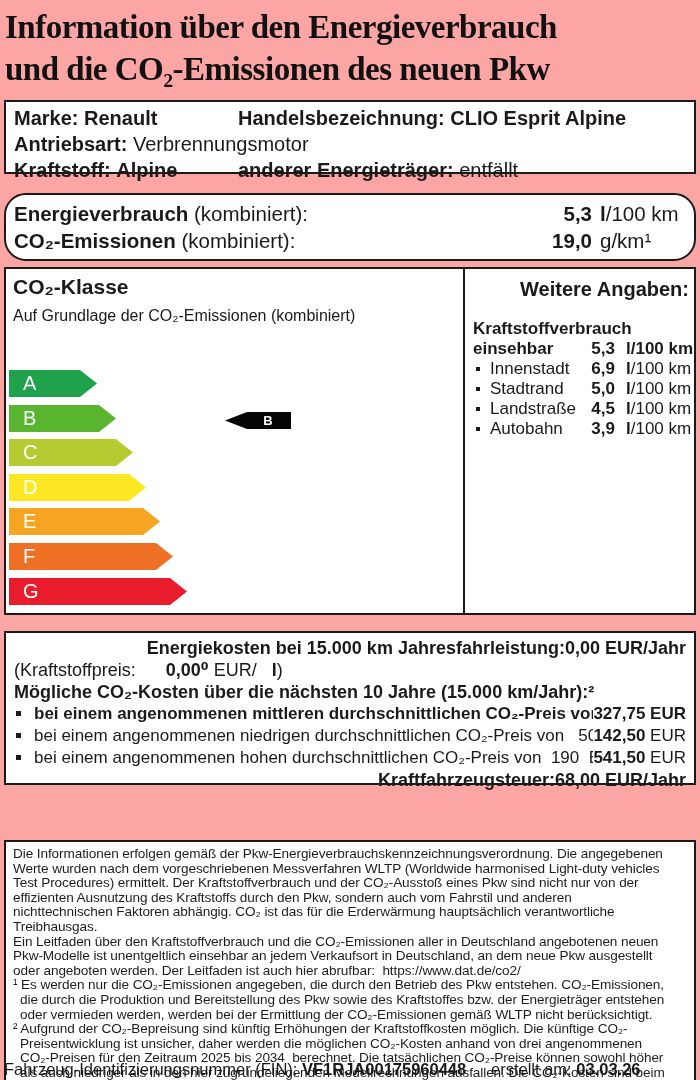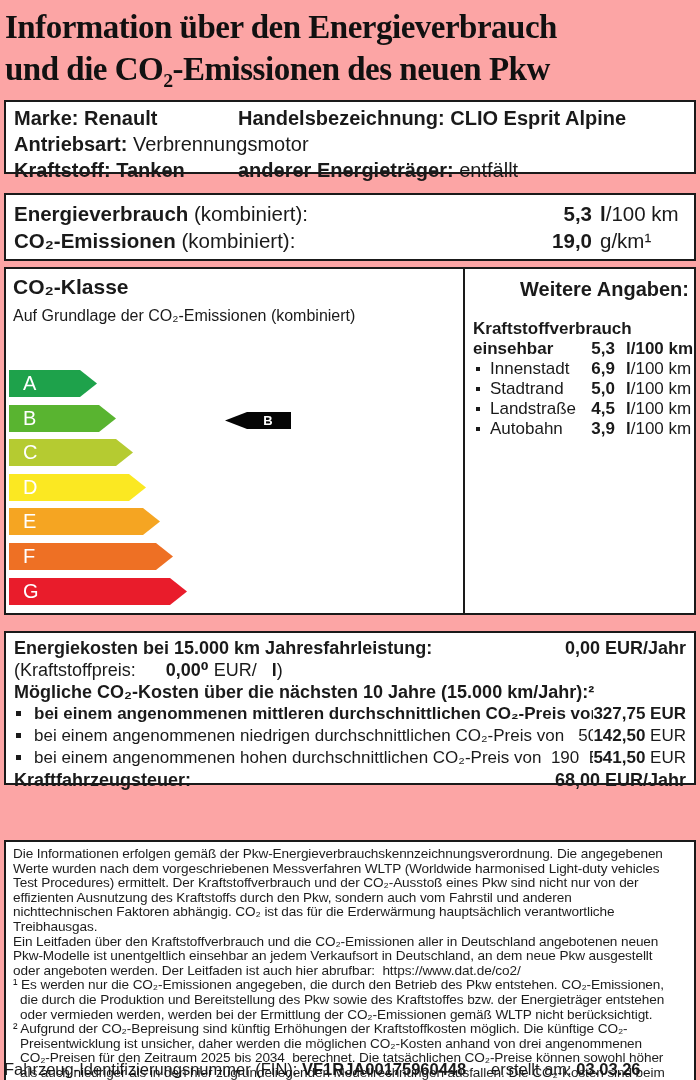--- a/index.html
+++ b/index.html
@@ -15,21 +15,21 @@
   .title { position:absolute; left:5px; top:6px; width:692px;
     font-family:"Liberation Serif","DejaVu Serif",serif; font-weight:bold;
     font-size:33px; line-height:42px; letter-spacing:-0.5px; white-space:nowrap; color:#111; }
 
   
   #box-vehicle { top:100px; height:74px; padding:3px 8px; font-size:20px; }
   .kv-row { position:relative; line-height:26px; white-space:nowrap; }
   .kv-right { position:absolute; left:224px; top:0; white-space:nowrap; }
 
   
-  #box-consume { top:193px; height:68px; padding:5px 8px; font-size:20.5px; }
+  #box-consume { top:193px; height:68px; padding:5px 8px; font-size:20.5px;border-radius:22px; }
   .c-row { display:flex; line-height:27px; }
   .c-label { flex:1; }
   .c-val { width:52px; text-align:right; font-weight:bold; }
   .c-unit { width:94px; padding-left:8px; }
 
   
   #box-co2 { top:267px; height:348px; }
   .co2-head { position:absolute; left:7px; top:4px; font-size:21px; line-height:28px; }
   .co2-sub  { position:absolute; left:7px; top:33px; font-size:16px; line-height:28px; }
   .scale { position:absolute; left:3px; top:101px; width:450px; height:244px; }
@@ -47,21 +47,21 @@
   .f-ind { width:17px; }
   .f-sq { display:inline-block; width:4px; height:4px; background:#1a1a1a; margin:0 0 3px 3px; }
   .f-label { flex:1; white-space:nowrap; }
   .f-val { width:34px; text-align:right; font-weight:bold; }
   .f-unit { width:74px; padding-left:11px; white-space:nowrap; }
 
   
   #box-costs { top:631px; height:154px; padding:4px 8px; font-size:18px; }
   .cost-row { display:flex; line-height:22px; white-space:nowrap; }
   .cost-row.small { font-size:17px; }
-  .ct { flex:1; overflow:hidden; }
+  .ct { flex:1; overflow:hidden;text-align:right; }
   .bq { width:20px; }
   .bsq { display:inline-block; width:5px; height:5px; background:#1a1a1a; margin:0 0 3px 2px; }
 
   
   #box-legal { top:793px; height:261px; padding:5px 24px 0 7px; font-size:13.6px;
     line-height:14.6px; letter-spacing:-0.1px; color:#1d1d1d; overflow:hidden;margin-top:47px; }
   .fnote { text-indent:-7px; padding-left:7px; }
 
   
   .footer { position:absolute; left:4px; top:1059px; width:692px; font-size:16.5px; line-height:20px; }
@@ -85,21 +85,21 @@
         <span class="b">Handelsbezeichnung:</span>
         <span class="b">CLIO Esprit Alpine</span>
       </span>
     </div>
     <div class="kv-row">
       <span class="b">Antriebsart:</span>
       <span>Verbrennungsmotor</span>
     </div>
     <div class="kv-row">
       <span class="b">Kraftstoff:</span>
-      <span class="b">Tanken</span>
+      <span class="b">Alpine</span>
       <span class="kv-right">
         <span class="b">anderer Energieträger:</span>
         <span>entfällt</span>
       </span>
     </div>
   </div>
 
   <div class="box" id="box-consume">
     <div class="c-row">
       <span class="c-label"><span class="b">Energieverbrauch</span><span> (kombiniert):</span></span>

